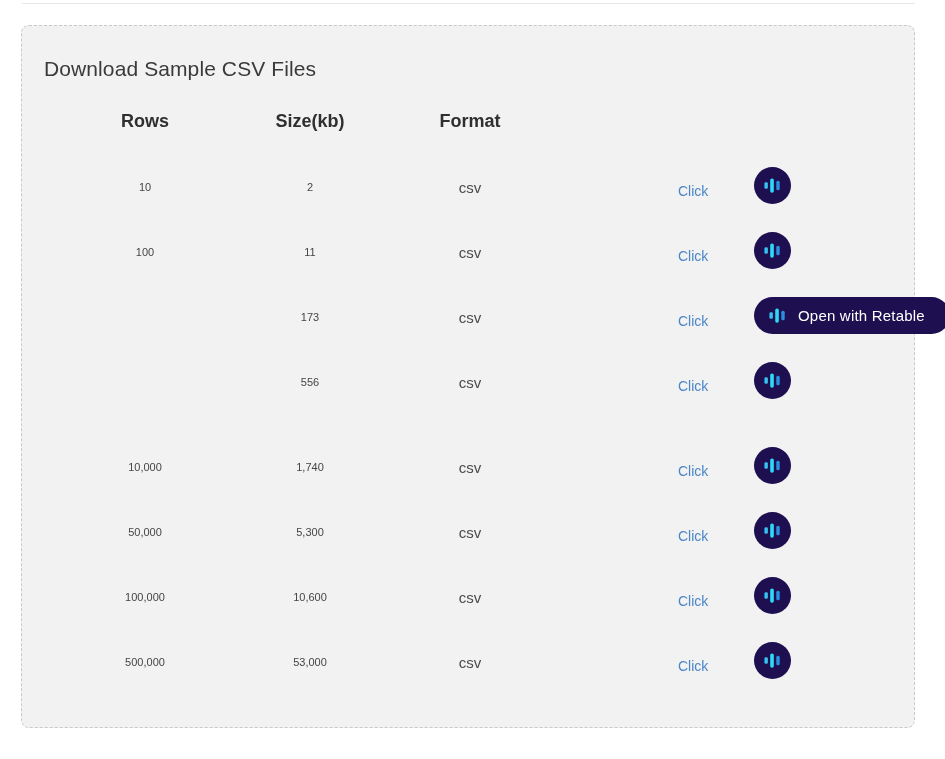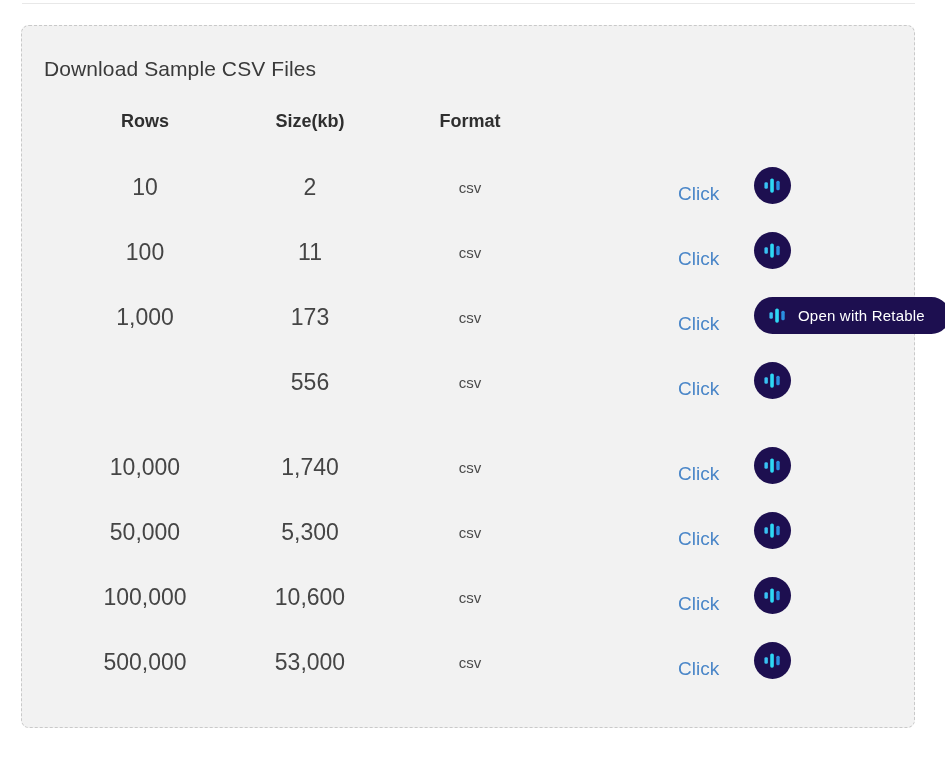--- a/index.html
+++ b/index.html
@@ -89,21 +89,21 @@
   .row.header .cell {
     font-weight: bold;
     font-size: 18px;
     color: #2f2f2f;
     line-height: 34px;
   }
 
   .row.data .col-rows,
   .row.data .col-size {
     line-height: 52px;
-    font-size: 23px;
+    font-size: 11px;
     color: #454545;
   }
   .row.data .col-format {
     line-height: 54px;
     font-size: 15px;
     color: #4a4a4a;
   }
 
   
   .dl-wrap {
@@ -111,21 +111,21 @@
     left: 528px;
     top: 0;
     width: 364px;
     height: 65px;
   }
 
   .click-link {
     position: absolute;
     left: 128px;
     top: 22px;
-    font-size: 19px;
+    font-size: 14px;
     color: #4a86c8;
     cursor: pointer;
     text-decoration: none;
   }
 
   .retable-btn {
     position: absolute;
     left: 204px;
     top: 6px;
     width: 37px;
@@ -216,21 +216,20 @@
                   <rect x="7.6" y="2.5" width="3.8" height="15" rx="1.7" fill="#2ed9f5"></rect>
                   <rect x="14.0" y="5.0" width="3.6" height="10" rx="1.6" fill="#2a8fe0"></rect>
                 </svg>
               </span>
 
       </button>
     </div>
   </div>
 
   <div class="row data">
-    <div class="cell col-rows">1,000</div>
     <div class="cell col-size">173</div>
     <div class="cell col-format">csv</div>
     <div class="dl-wrap">
       <a class="click-link" href="#">Click</a>
       <button class="retable-btn expanded">
         <span class="logo-holder">
                 <svg class="logo" viewBox="0 0 20 20" xmlns="http://www.w3.org/2000/svg">
                   <rect x="1.5" y="6.5" width="3.6" height="7" rx="1.5" fill="#39c2f3"></rect>
                   <rect x="7.6" y="2.5" width="3.8" height="15" rx="1.7" fill="#2ed9f5"></rect>
                   <rect x="14.0" y="5.0" width="3.6" height="10" rx="1.6" fill="#2a8fe0"></rect>

